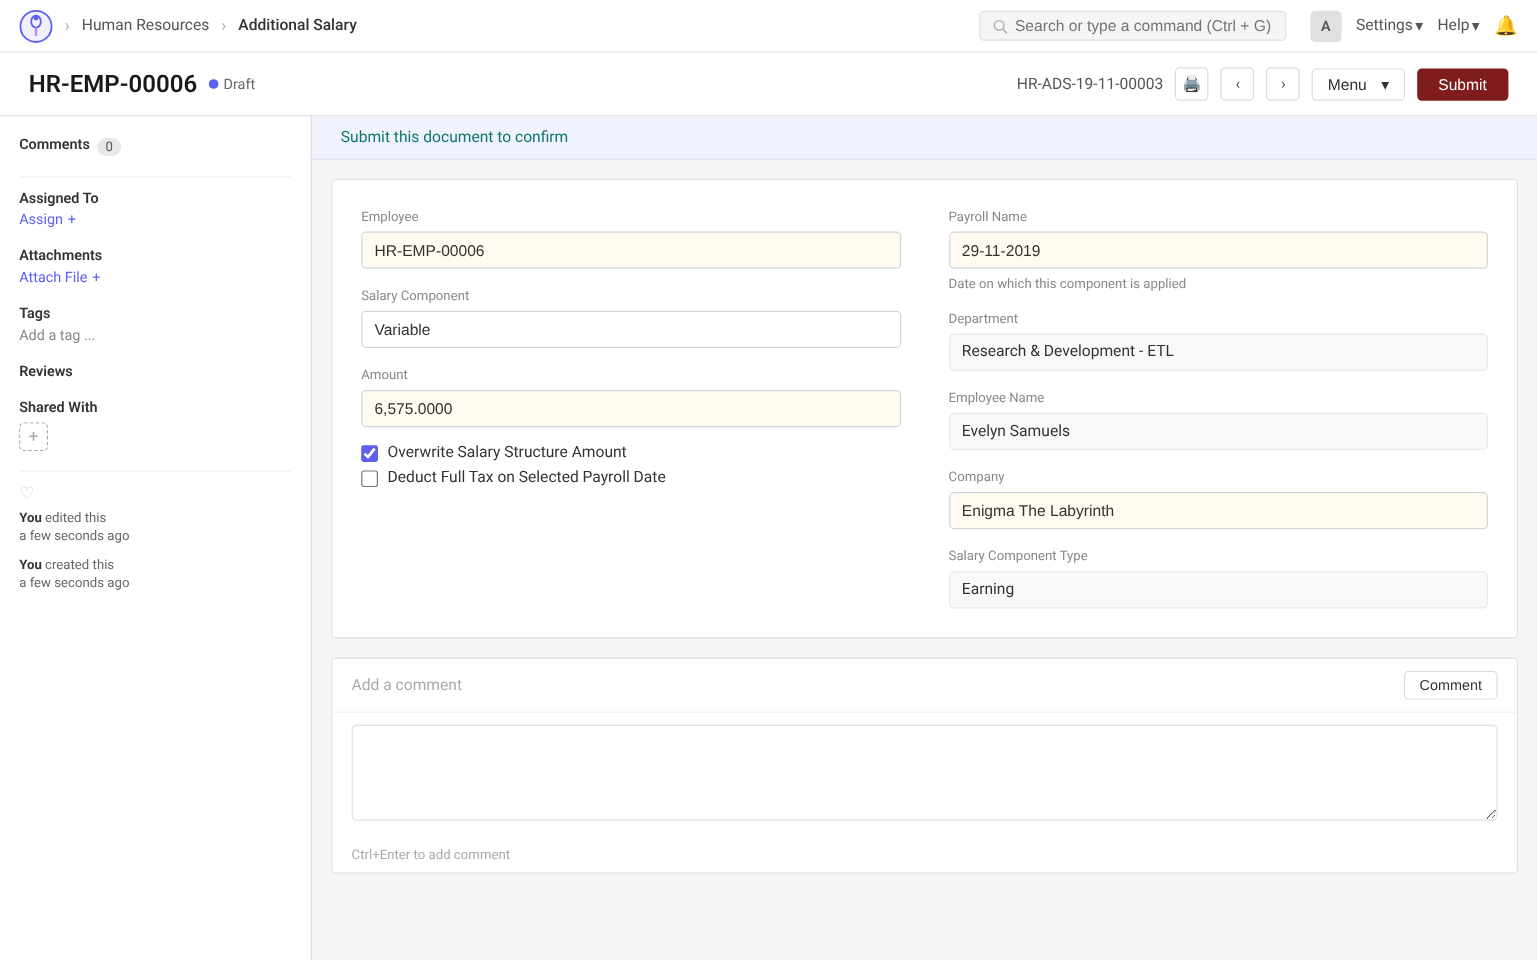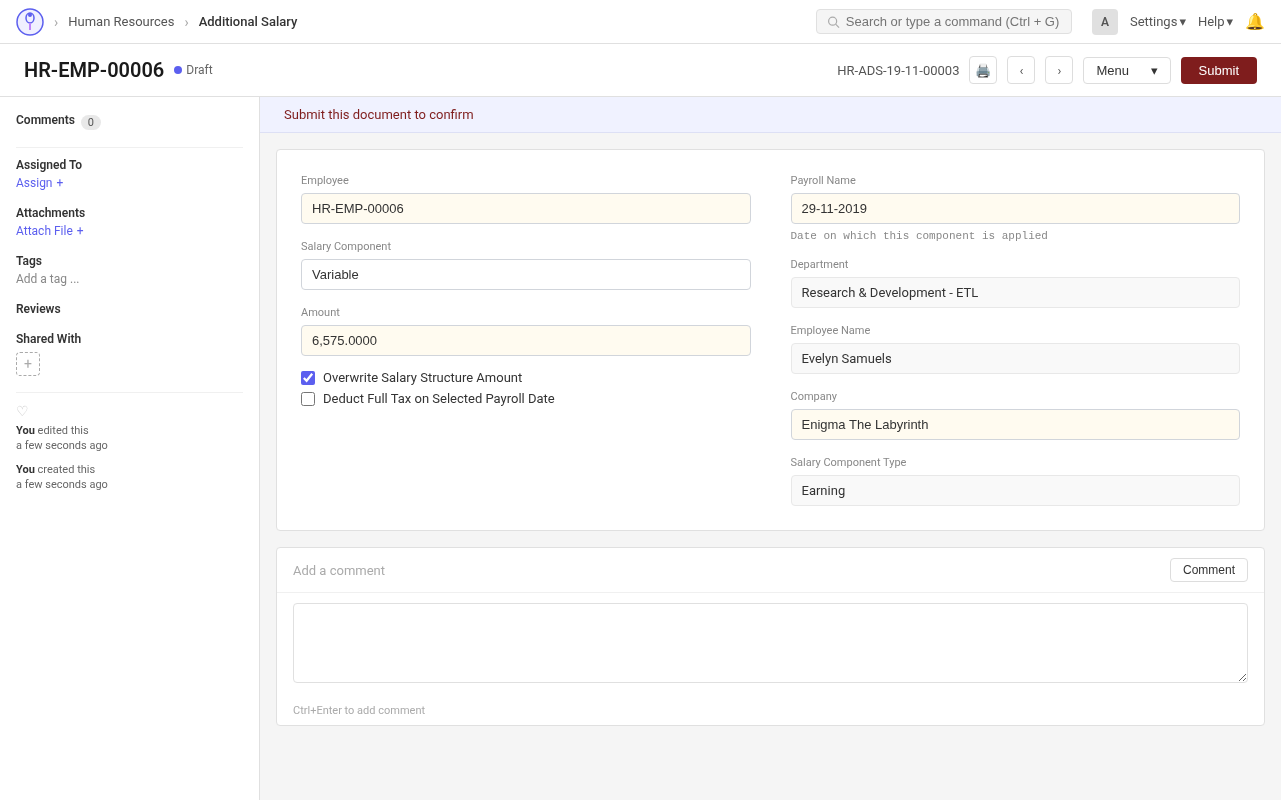--- a/index.html
+++ b/index.html
@@ -43,21 +43,21 @@
     .status-dot { width: 8px; height: 8px; border-radius: 50%; background: #5c5fef; }
     .page-header-right { display: flex; align-items: center; gap: 10px; }
     .doc-id { font-size: 13px; color: #555; }
     .icon-btn {
       width: 28px; height: 28px; border: 1px solid #ddd; border-radius: 4px;
       display: flex; align-items: center; justify-content: center; cursor: pointer; color: #555; background: #fff;
     }
     .btn-menu {
       background: #fff; border: 1px solid #ddd; border-radius: 4px;
       padding: 5px 12px; font-size: 13px; cursor: pointer; color: #333;
-      display: flex; align-items: center; gap: 22px;
+      display: flex; align-items: center; gap: 12px;
     }
     .btn-submit {
       background: #7f1d1d; color: #fff; border: none; border-radius: 4px;
       padding: 6px 18px; font-size: 13px; cursor: pointer; font-weight: 500;
     }
 
     
     .main-layout { display: flex; height: calc(100vh - 88px); overflow: hidden; }
 
     
@@ -83,21 +83,21 @@
     .activity-text strong { color: #333; }
     .heart-icon { color: #ccc; font-size: 14px; margin-bottom: 4px; }
     .divider { border: none; border-top: 1px solid #f0f0f0; margin: 10px 0; }
 
     
     .content { flex: 1; overflow-y: auto; background: #f5f5f5; }
 
     
     .alert-banner {
       background: #f0f2ff; border-bottom: 1px solid #dde0f5;
-      padding: 10px 24px; font-size: 13px; color: #7f1d1d;
+      padding: 10px 24px; font-size: 13px; color: #0f766e;
     }
 
     
     .form-card {
       background: #fff; margin: 16px; border: 1px solid #e0e0e0; border-radius: 4px; padding: 24px;
     }
     .form-grid { display: grid; grid-template-columns: 1fr 1fr; gap: 8px 40px; }
     .form-group { display: flex; flex-direction: column; gap: 4px; }
     .form-label { font-size: 11px; color: #888; margin-bottom: 2px; }
     .form-control {
@@ -105,21 +105,21 @@
       font-size: 13px; color: #333; background: #fff; outline: none;
     }
     .form-control-readonly {
       border: 1px solid #e8e8e8; border-radius: 4px; padding: 7px 10px;
       font-size: 13px; color: #333; background: #f9f9f9;
     }
     .form-control-filled {
       border: 1px solid #d1d5db; border-radius: 4px; padding: 7px 10px;
       font-size: 13px; color: #333; background: #fffbf0;
     }
-    .form-hint { font-size: 11px; color: #888; margin-top: 2px; font-family: Liberation Mono, monospace; }
+    .form-hint { font-size: 11px; color: #888; margin-top: 2px; }
     .checkbox-row { display: flex; align-items: center; gap: 8px; margin: 6px 0; font-size: 13px; color: #333; }
     .checkbox-row input[type=checkbox] { accent-color: #5c5fef; width: 14px; height: 14px; cursor: pointer; }
 
     
     .comment-card {
       background: #fff; margin: 0 16px 16px; border: 1px solid #e0e0e0; border-radius: 4px;
     }
     .comment-header {
       display: flex; align-items: center; justify-content: space-between;
       padding: 10px 16px; border-bottom: 1px solid #f0f0f0;

